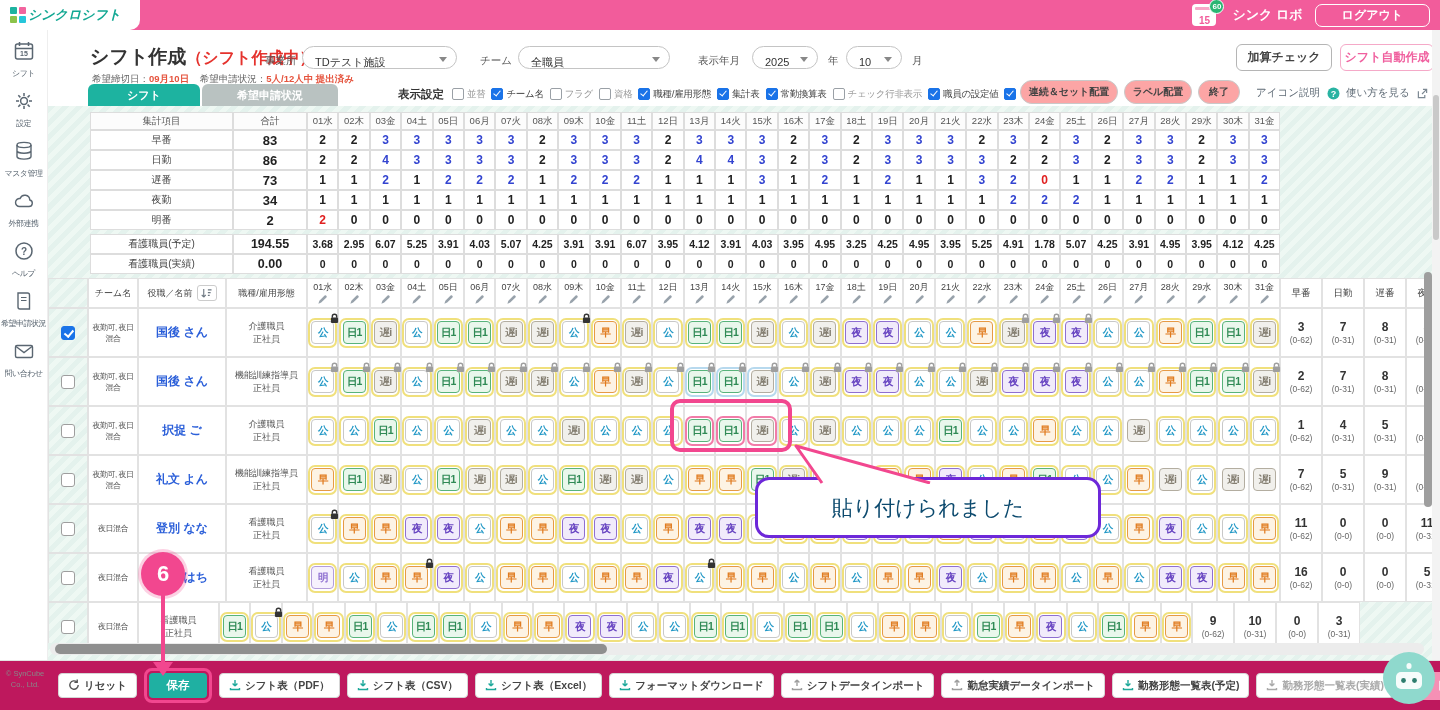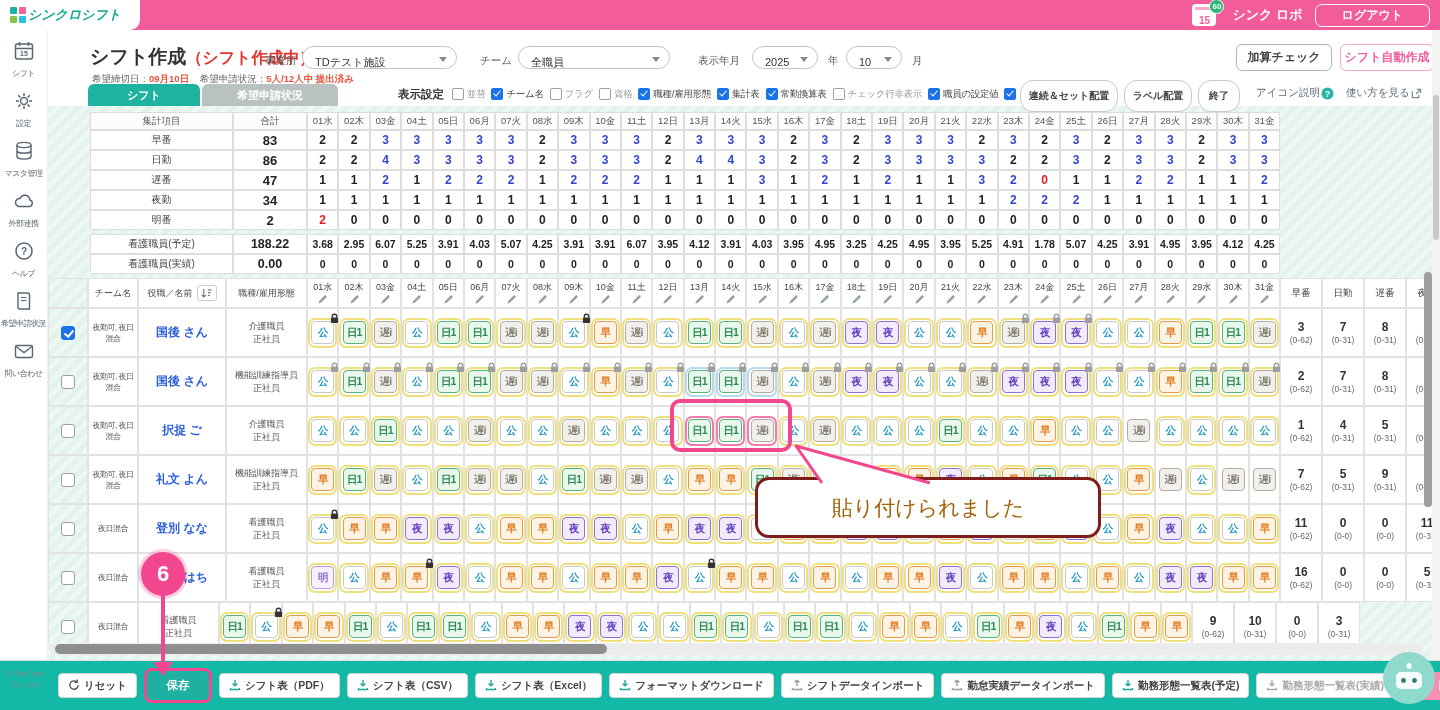--- a/index.html
+++ b/index.html
@@ -42,22 +42,22 @@
   .tab.inactive { left:202px; width:136px; background:#b9c2c1; }
 
   .disp-row { position:absolute; left:398px; top:84px; height:20px; display:flex; align-items:center; gap:6px; }
   .disp-label { font-size:11.5px; font-weight:bold; color:#333; margin-right:2px; white-space:nowrap;text-align:center; }
   .ckitem { display:flex; align-items:flex-start; gap:3px; cursor:pointer; white-space:nowrap; }
   .ckbox { width:12px; height:12px; border:1.5px solid #9aa0a6; border-radius:2px; background:#fff; flex:none; }
   .ckbox.on { background:#1a73e8; border-color:#1a73e8; position:relative; }
   .ckbox.on::after { content:""; position:absolute; left:3px; top:0.5px; width:3px; height:6px; border:solid #fff; border-width:0 1.8px 1.8px 0; transform:rotate(40deg); }
   .cklbl { font-size:9.5px; color:#444; letter-spacing:-0.3px; }
   .cklbl.off { color:#999; }
-  .mini-btn { position:absolute; top:80px; height:32px; background:#ffffff; border:1px solid #c9c9c9; border-radius:13px; font-size:10px; font-weight:bold; color:#444; display:flex; align-items:center; justify-content:center; cursor:pointer; }
-  .help-txt { position:absolute; top:86px; font-size:10.5px; color:#5f6b76; display:flex; align-items:center; gap:1px; cursor:pointer; }
+  .mini-btn { position:absolute; top:80px; height:24px; background:#fca5a5; border:1px solid #c9c9c9; border-radius:13px; font-size:10px; font-weight:bold; color:#444; display:flex; align-items:center; justify-content:center; cursor:pointer; }
+  .help-txt { position:absolute; top:86px; font-size:10.5px; color:#5f6b76; display:flex; align-items:center; gap:7px; cursor:pointer; }
 
   
   .mint { position:absolute; left:48px; top:106px; width:1392px; height:554px; background:repeating-linear-gradient(135deg,#e4f2ed 0 5px,#eef8f3 5px 10px); }
 
   
   .sumtbl { position:absolute; left:90px; top:112px; z-index:2; }
   .srow { display:flex; }
   .scell { background:#fff; border:0.5px solid #ddd; display:flex; align-items:center; justify-content:center; }
   .s-lab { width:143px; }
   .s-tot { width:74px; }
@@ -104,35 +104,35 @@
   .ch-yoru { background:#f1ebfb; border-color:#8f6fd0; color:#6946c2; }
   .ch-mei { background:#f6f1fd; border-color:#b39ddb; color:#8e6fd0; }
   .locksvg { position:absolute; right:-4px; top:-7px; }
   .hcheck { width:14px; height:14px; border:1.5px solid #9e9e9e; border-radius:3px; background:#fff; cursor:pointer; position:relative; }
   .hcheck.on { background:#1a73e8; border-color:#1a73e8; }
   .hcheck.on::after { content:""; position:absolute; left:4px; top:1px; width:3.5px; height:7px; border:solid #fff; border-width:0 2px 2px 0; transform:rotate(40deg); }
   .sortbtn { margin-left:4px; width:20px; height:16px; border:1px solid #ccc; border-radius:3px; background:#fff; display:flex; align-items:center; justify-content:center; cursor:pointer; }
 
   
   .pinkbox { position:absolute; left:670px; top:399px; width:122px; height:53px; border:4px solid #f2478f; border-radius:10px; z-index:30; pointer-events:none; }
-  .bubble { position:absolute; left:755px; top:477px; width:346px; height:61px; background:#fff; border:3px solid #7f1d1d; border-radius:14px; display:flex; align-items:center; justify-content:center; font-size:21px; color:#a16207; z-index:31; }
+  .bubble { position:absolute; left:755px; top:477px; width:346px; height:61px; background:#fff; border:3px solid #6d28d9; border-radius:14px; display:flex; align-items:center; justify-content:center; font-size:21px; color:#0c4a6e; z-index:31; }
   .tailsvg { position:absolute; left:770px; top:442px; z-index:32; pointer-events:none; }
   .badge6 { position:absolute; left:141px; top:552px; width:44px; height:44px; background:#f2478f; border-radius:50%; color:#fff; font-size:22px; font-weight:bold; display:flex; align-items:center; justify-content:center; z-index:40; box-shadow:0 0 0 3px rgba(242,71,143,0.25); }
   .badge-line { position:absolute; left:161px; top:595px; width:4px; height:68px; background:#f2478f; z-index:40; }
   .badge-arrow { position:absolute; left:153px; top:662px; width:0; height:0; border-left:10px solid transparent; border-right:10px solid transparent; border-top:14px solid #f2478f; z-index:40; }
 
   
   .hscroll-track { position:absolute; left:50px; top:643px; width:1374px; height:12px; background:#ececec; border-radius:6px; z-index:3; }
   .hscroll-thumb { position:absolute; left:5px; top:1px; width:552px; height:10px; background:#8f8f8f; border-radius:5px; cursor:pointer; }
   .vscroll-thumb { position:absolute; left:1424px; top:272px; width:8px; height:235px; background:#9e9e9e; border-radius:4px; z-index:3; cursor:pointer; }
   .outer-track { position:absolute; left:1432px; top:30px; width:8px; height:630px; background:#f3f3f3; z-index:3; }
   .outer-thumb { position:absolute; left:1433px; top:95px; width:6px; height:145px; background:#c9c9c9; border-radius:3px; z-index:4; cursor:pointer; }
 
   
-  .bottombar { position:absolute; left:0; top:660px; width:1440px; height:50px; background:#14b8a6; border-top:1px solid #e2e2e2; display:flex; align-items:center; padding-left:58px; gap:7px; z-index:10; }
+  .bottombar { position:absolute; left:0; top:660px; width:1440px; height:50px; background:#be185d; border-top:1px solid #e2e2e2; display:flex; align-items:center; padding-left:58px; gap:7px; z-index:10; }
   .bbtn { height:25px; padding:0 9px; background:#fff; border:1px solid #d5d5d5; border-radius:4px; font-size:10.5px; font-weight:bold; color:#444; display:flex; align-items:center; gap:4px; cursor:pointer; white-space:nowrap; }
   .bbtn.disabled { color:#aaa; }
   .save-ring { border:3px solid #f2478f; border-radius:8px; padding:2px; display:flex; }
   .bbtn.save { background:#1fb0a2; border:none; color:#fff; width:58px; justify-content:center; font-size:11.5px; }
   .deploy-btn { margin-left:auto; margin-right:66px; height:28px; padding:0 12px; background:#f590b5; border:none; border-radius:5px; color:#fff; font-size:11px; font-weight:bold; cursor:pointer; white-space:nowrap; }
   .robot { position:absolute; right:4px; top:-10px; z-index:11; cursor:pointer; }
 </style>
 </head>
 <body>
 
@@ -406,21 +406,21 @@
       <div class="scell s-day vb">3</div>
       <div class="scell s-day vk">2</div>
       <div class="scell s-day vb">3</div>
       <div class="scell s-day vb">3</div>
       <div class="scell s-day vk">2</div>
       <div class="scell s-day vb">3</div>
       <div class="scell s-day vb">3</div>
     </div>
     <div class="srow sbody ">
       <div class="scell s-lab">遅番</div>
-      <div class="scell s-tot">47</div>
+      <div class="scell s-tot">73</div>
       <div class="scell s-day vk">1</div>
       <div class="scell s-day vk">1</div>
       <div class="scell s-day vb">2</div>
       <div class="scell s-day vk">1</div>
       <div class="scell s-day vb">2</div>
       <div class="scell s-day vb">2</div>
       <div class="scell s-day vb">2</div>
       <div class="scell s-day vk">1</div>
       <div class="scell s-day vb">2</div>
       <div class="scell s-day vb">2</div>
@@ -512,21 +512,21 @@
       <div class="scell s-day vk">0</div>
       <div class="scell s-day vk">0</div>
       <div class="scell s-day vk">0</div>
       <div class="scell s-day vk">0</div>
       <div class="scell s-day vk">0</div>
       <div class="scell s-day vk">0</div>
     </div>
     <div class="gaprow"></div>
     <div class="srow sbody fsmall">
       <div class="scell s-lab">看護職員(予定)</div>
-      <div class="scell s-tot">188.22</div>
+      <div class="scell s-tot">194.55</div>
       <div class="scell s-day vk">3.68</div>
       <div class="scell s-day vk">2.95</div>
       <div class="scell s-day vk">6.07</div>
       <div class="scell s-day vk">5.25</div>
       <div class="scell s-day vk">3.91</div>
       <div class="scell s-day vk">4.03</div>
       <div class="scell s-day vk">5.07</div>
       <div class="scell s-day vk">4.25</div>
       <div class="scell s-day vk">3.91</div>
       <div class="scell s-day vk">3.91</div>

